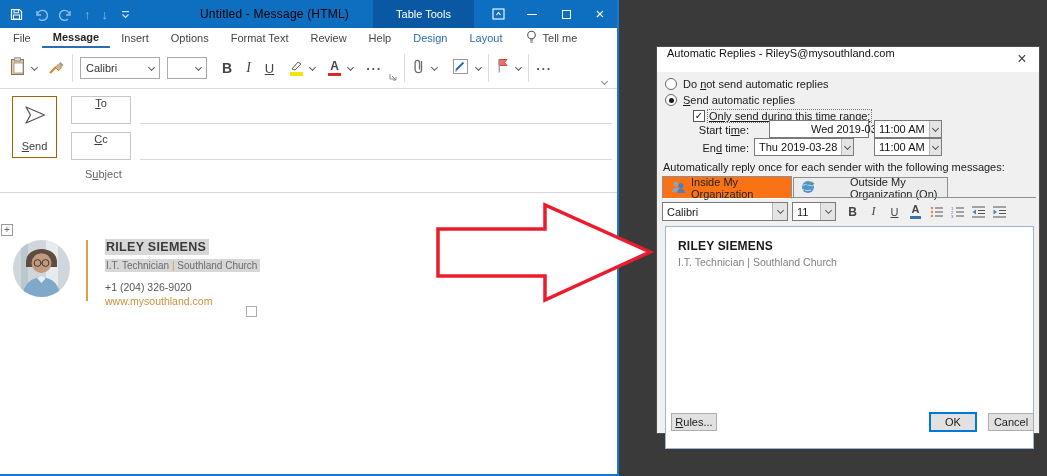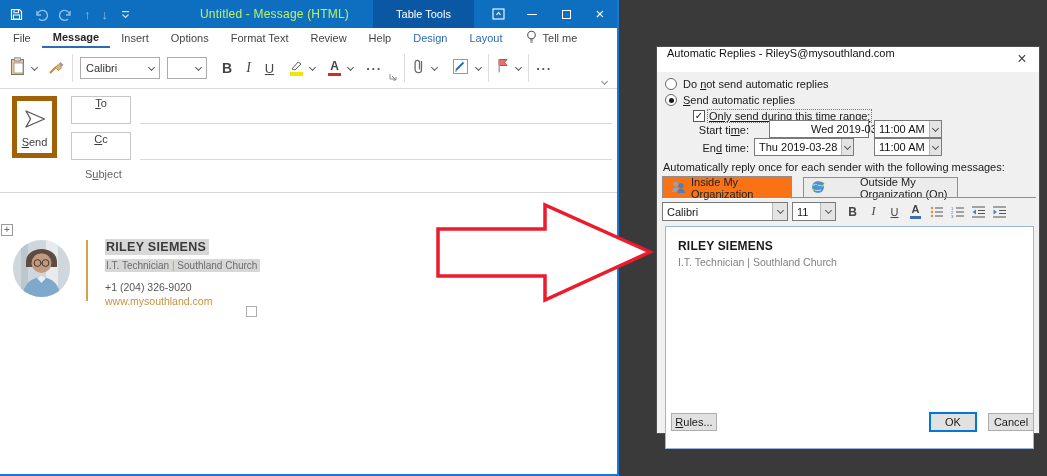--- a/index.html
+++ b/index.html
@@ -7,21 +7,21 @@
   .stage { position:relative; width:1047px; height:476px; background:#3a3a3a; overflow:hidden; }
 
   
   .outlook { position:absolute; left:0; top:0; width:619px; height:476px; background:#fff;
              border-right:2px solid #1a78d0; border-bottom:2px solid #1a78d0; }
   .titlebar { position:absolute; left:0; top:0; width:100%; height:28px; background:#0e6fc1; display:flex; align-items:center; }
   .qat { display:flex; align-items:center; gap:11px; padding-left:10px; }
   .qat svg { display:block; }
   .qat-sep { color:#9cc6ec; font-size:10px; margin-left:2px; }
   .win-title { position:absolute; left:200px; top:0; height:28px; display:flex; align-items:center;
-               color:#bef264; font-size:12px; letter-spacing:.2px; }
+               color:#000000; font-size:12px; letter-spacing:.2px; }
   .tabletools { position:absolute; left:373px; top:0; width:101px; height:28px; background:#0a58a3;
                 color:#fff; font-size:11px; display:flex; align-items:center; justify-content:center; }
   .wincontrols { position:absolute; right:10px; top:0; height:28px; display:flex; align-items:center; gap:20px; }
   .wc { width:14px; height:14px; display:flex; align-items:center; justify-content:center; color:#fff; }
   .wc-min { width:10px; height:1px; background:#fff; }
   .wc-max { width:9px; height:9px; border:1px solid #fff; }
   .wc-close { font-size:15px; line-height:14px; }
 
   
   .menubar { position:absolute; left:0; top:28px; width:100%; height:20px; background:#fff;
@@ -44,21 +44,21 @@
   .glyph-u { text-decoration:underline; font-size:13px; color:#444; }
   .stacked { display:flex; flex-direction:column; align-items:center; line-height:1; }
   .colorbar { width:13px; height:3.5px; margin-top:1px; }
   .overflow { font-size:13px; color:#555; letter-spacing:1px; font-weight:bold; }
   .collapse-chev { position:absolute; right:10px; bottom:4px; }
   .launcher { align-self:flex-end; margin-bottom:3px; }
 
   
   .compose { position:absolute; left:0; top:90px; width:100%; height:103px; background:#fff;
              border-bottom:1px solid #d6d6d6; }
-  .send-btn { position:absolute; left:12px; top:6px; width:45px; height:62px; border:5px solid #a16207;
+  .send-btn { position:absolute; left:12px; top:6px; width:45px; height:62px; border:1px solid #a16207;
               background:#fff; display:flex; flex-direction:column; align-items:center; justify-content:space-between;
               padding:8px 0 5px; font-size:11px; color:#3c3c3c; }
   .field-btn { position:absolute; left:71px; width:60px; height:28px; border:1px solid #c7c7c7; background:#fff;
                display:flex; justify-content:center; font-size:11px; color:#3c3c3c; }
   .fline { position:absolute; left:140px; width:472px; height:1px; background:#d9d9d9; }
   .subject-label { position:absolute; left:85px; top:78px; font-size:11px; color:#646464; }
   .k { text-decoration:underline; }
 
   
   .msgbody { position:absolute; left:0; top:194px; width:617px; height:280px; background:#fff; }
@@ -360,21 +360,21 @@
     <div class="tabstrip">
       <div class="tab active" style="left:0; width:130px;">
         <span><svg width="16" height="13" viewBox="0 0 16 13">
               <circle cx="6" cy="4" r="2.6" fill="#93a3b1"></circle>
               <path d="M2 12 q0.5 -4.5 4 -4.5 q3.5 0 4 4.5 z" fill="#93a3b1"></path>
               <circle cx="11" cy="5.5" r="2.6" fill="#4a7fc1"></circle>
               <path d="M7 13 q0.5 -4.5 4 -4.5 q3.5 0 4 4.5 z" fill="#4a7fc1"></path>
             </svg></span>
         <span>Inside My Organization</span>
       </div>
-      <div class="tab" style="left:141px; width:155px;gap:35px;">
+      <div class="tab" style="left:131px; width:155px;gap:35px;">
         <span><svg width="14" height="14" viewBox="0 0 14 14">
               <circle cx="7" cy="7" r="6" fill="#4f94d6"></circle>
               <path d="M1.5 5.5 q3 -2 6 -0.5 q3.5 1.5 5 0.5" stroke="#bfe0f8" stroke-width="1" fill="none"></path>
               <path d="M2 9.5 q3.5 2 8 0.5" stroke="#bfe0f8" stroke-width="1" fill="none"></path>
               <path d="M3 12 a7.5 7.5 0 0 1 8 -9 l-1.5 -2 4 2.5 -4 2.2 1 -1.8 a6 6 0 0 0 -6.5 8 z" fill="#58a044"></path>
             </svg></span>
         <span>Outside My Organization (On)</span>
       </div>
     </div>
 

